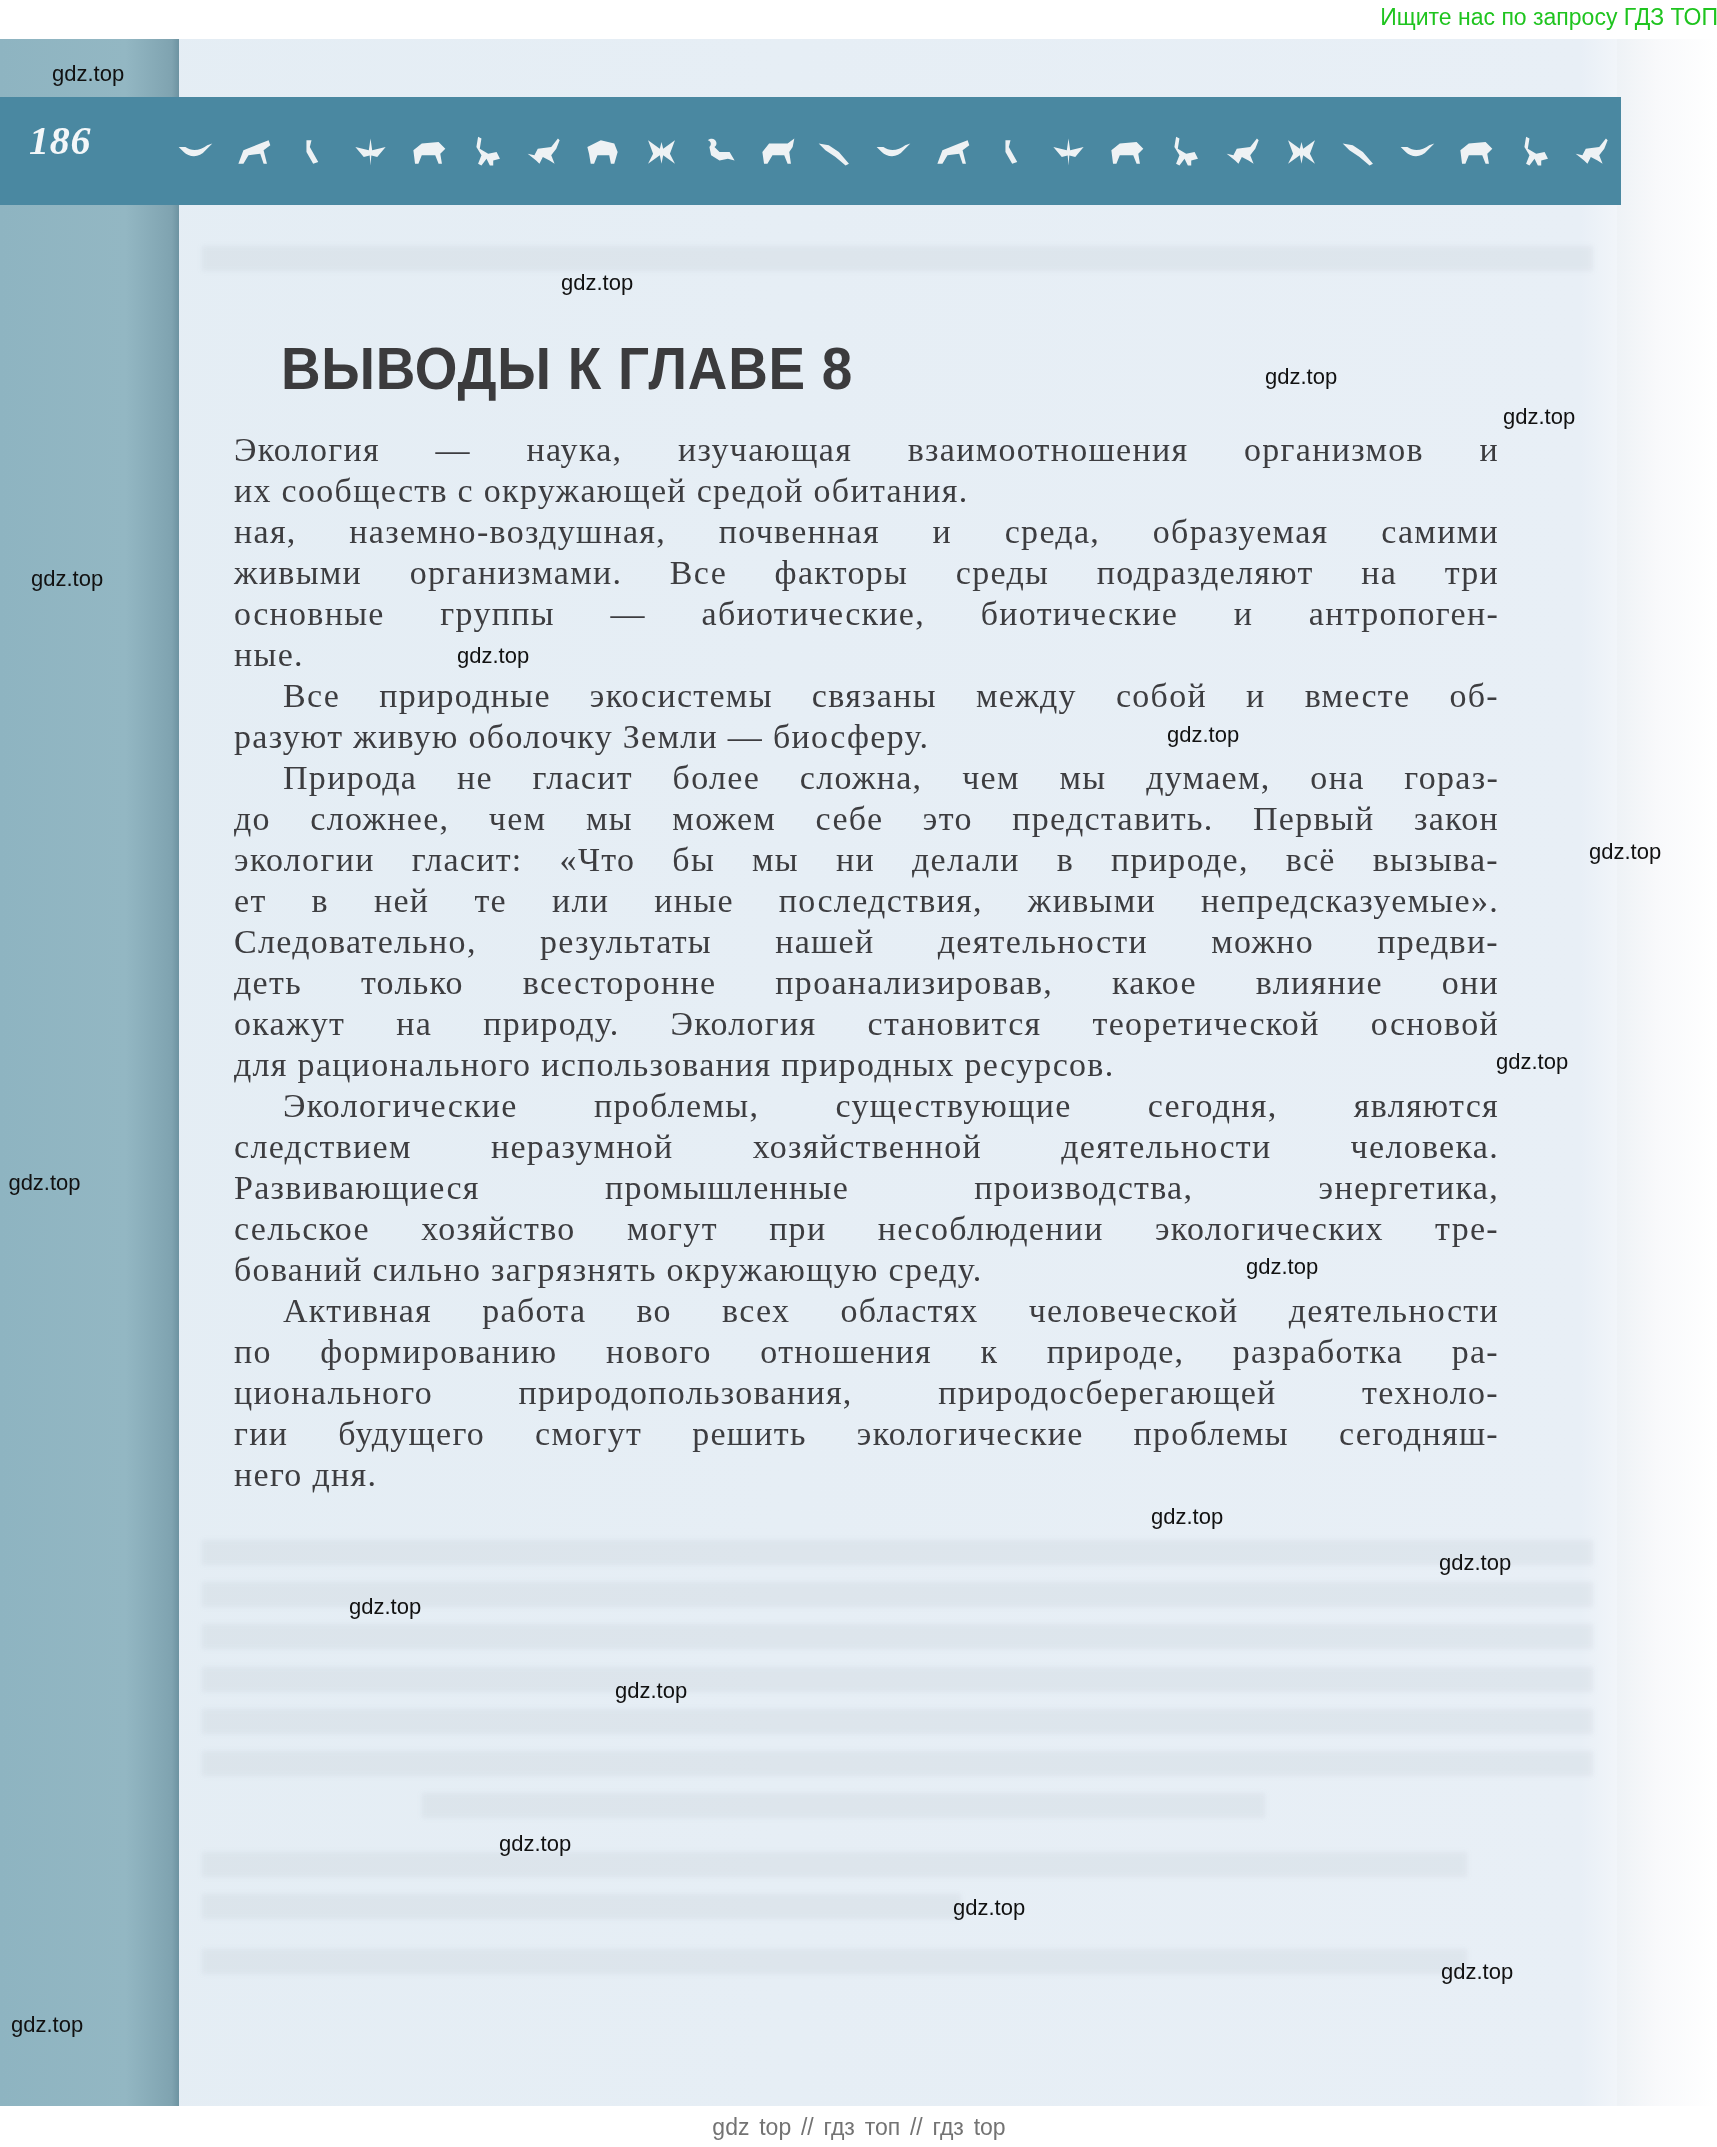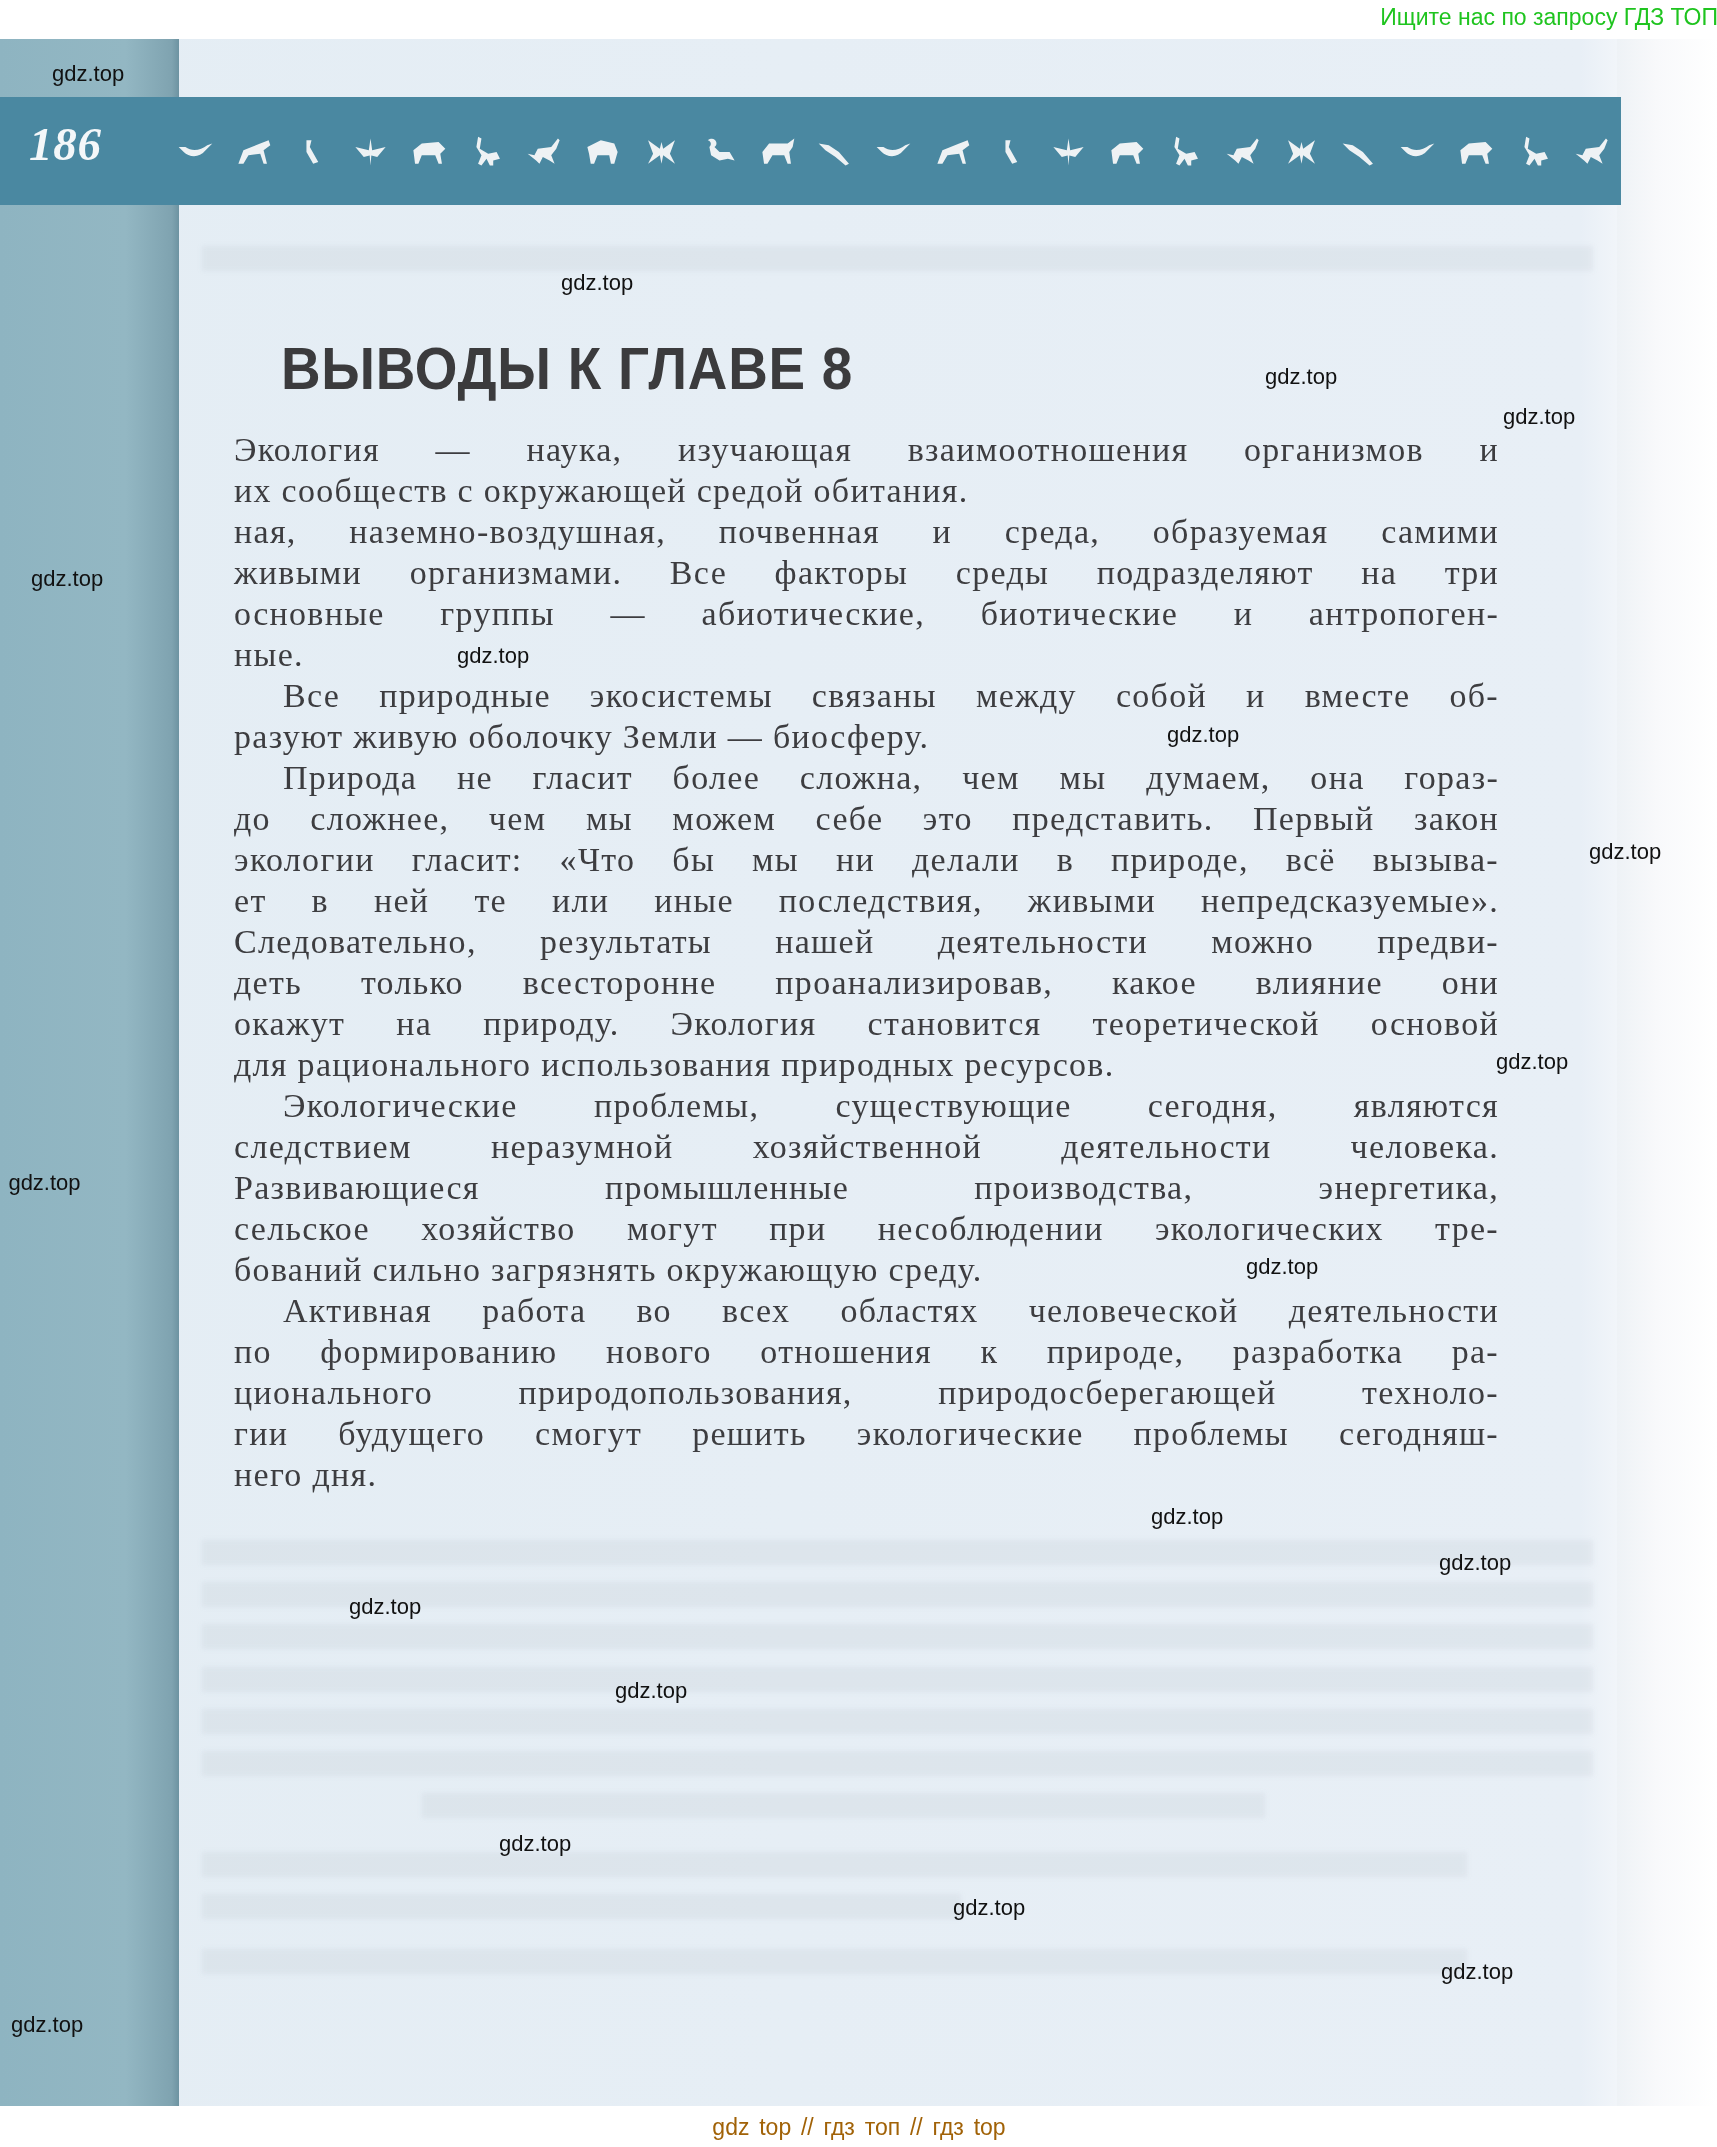--- a/index.html
+++ b/index.html
@@ -9,21 +9,21 @@
     font-family: "Liberation Serif", serif;
   }
   .top-banner {
     position: absolute; left: 0; top: 0; width: 1718px; height: 39px;
     text-align: right; line-height: 35px;
     color: #1fc41f; font-family: "Liberation Sans", sans-serif; font-size: 23px;
   }
   .bottom-banner {
     position: absolute; left: 0; top: 2106px; width: 1718px; height: 41px;
     text-align: center; line-height: 42px;
-    color: #a16207; font-family: "Liberation Sans", sans-serif; font-size: 23px;
+    color: #737373; font-family: "Liberation Sans", sans-serif; font-size: 23px;
     word-spacing: 3.4px;
   }
   .sheet {
     position: absolute; left: 0; top: 39px; width: 1718px; height: 2067px;
     background: linear-gradient(90deg, #e4edf4 0%, #e8eff6 92%, #f3f6fa 94.5%, #fbfcfd 100%);
   }
   .sidebar {
     position: absolute; left: 0; top: 0; width: 179px; height: 2067px;
     background: linear-gradient(90deg, #8eb4c1 0%, #93b7c3 70%, #7fa3b0 96%, #6d93a1 100%);
   }
@@ -31,21 +31,21 @@
     position: absolute; left: 1617px; top: 0; width: 100px; height: 2067px;
     background: linear-gradient(90deg, #eef2f6 0%, #f8f9fb 40%, #ffffff 100%);
   }
   .band {
     position: absolute; left: 0; top: 58px; width: 1621px; height: 108px;
     background: #4a88a1;
   }
   .page-number {
     position: absolute; left: 29px; top: 20px;
     color: #f4f7f9; font-family: "Liberation Serif", serif; font-style: italic; font-weight: bold;
-    font-size: 47px; letter-spacing: 0.8px;
+    font-size: 40px; letter-spacing: 0.8px;
   }
   .animal-strip {
     position: absolute; left: 177px; top: 25px; width: 1434px; height: 59px;
     display: flex; align-items: center; justify-content: space-between;
   }
   .animal {
     display: block; width: 37px; height: 34px;
   }
   .heading {
     position: absolute; left: 281px; top: 297px;

